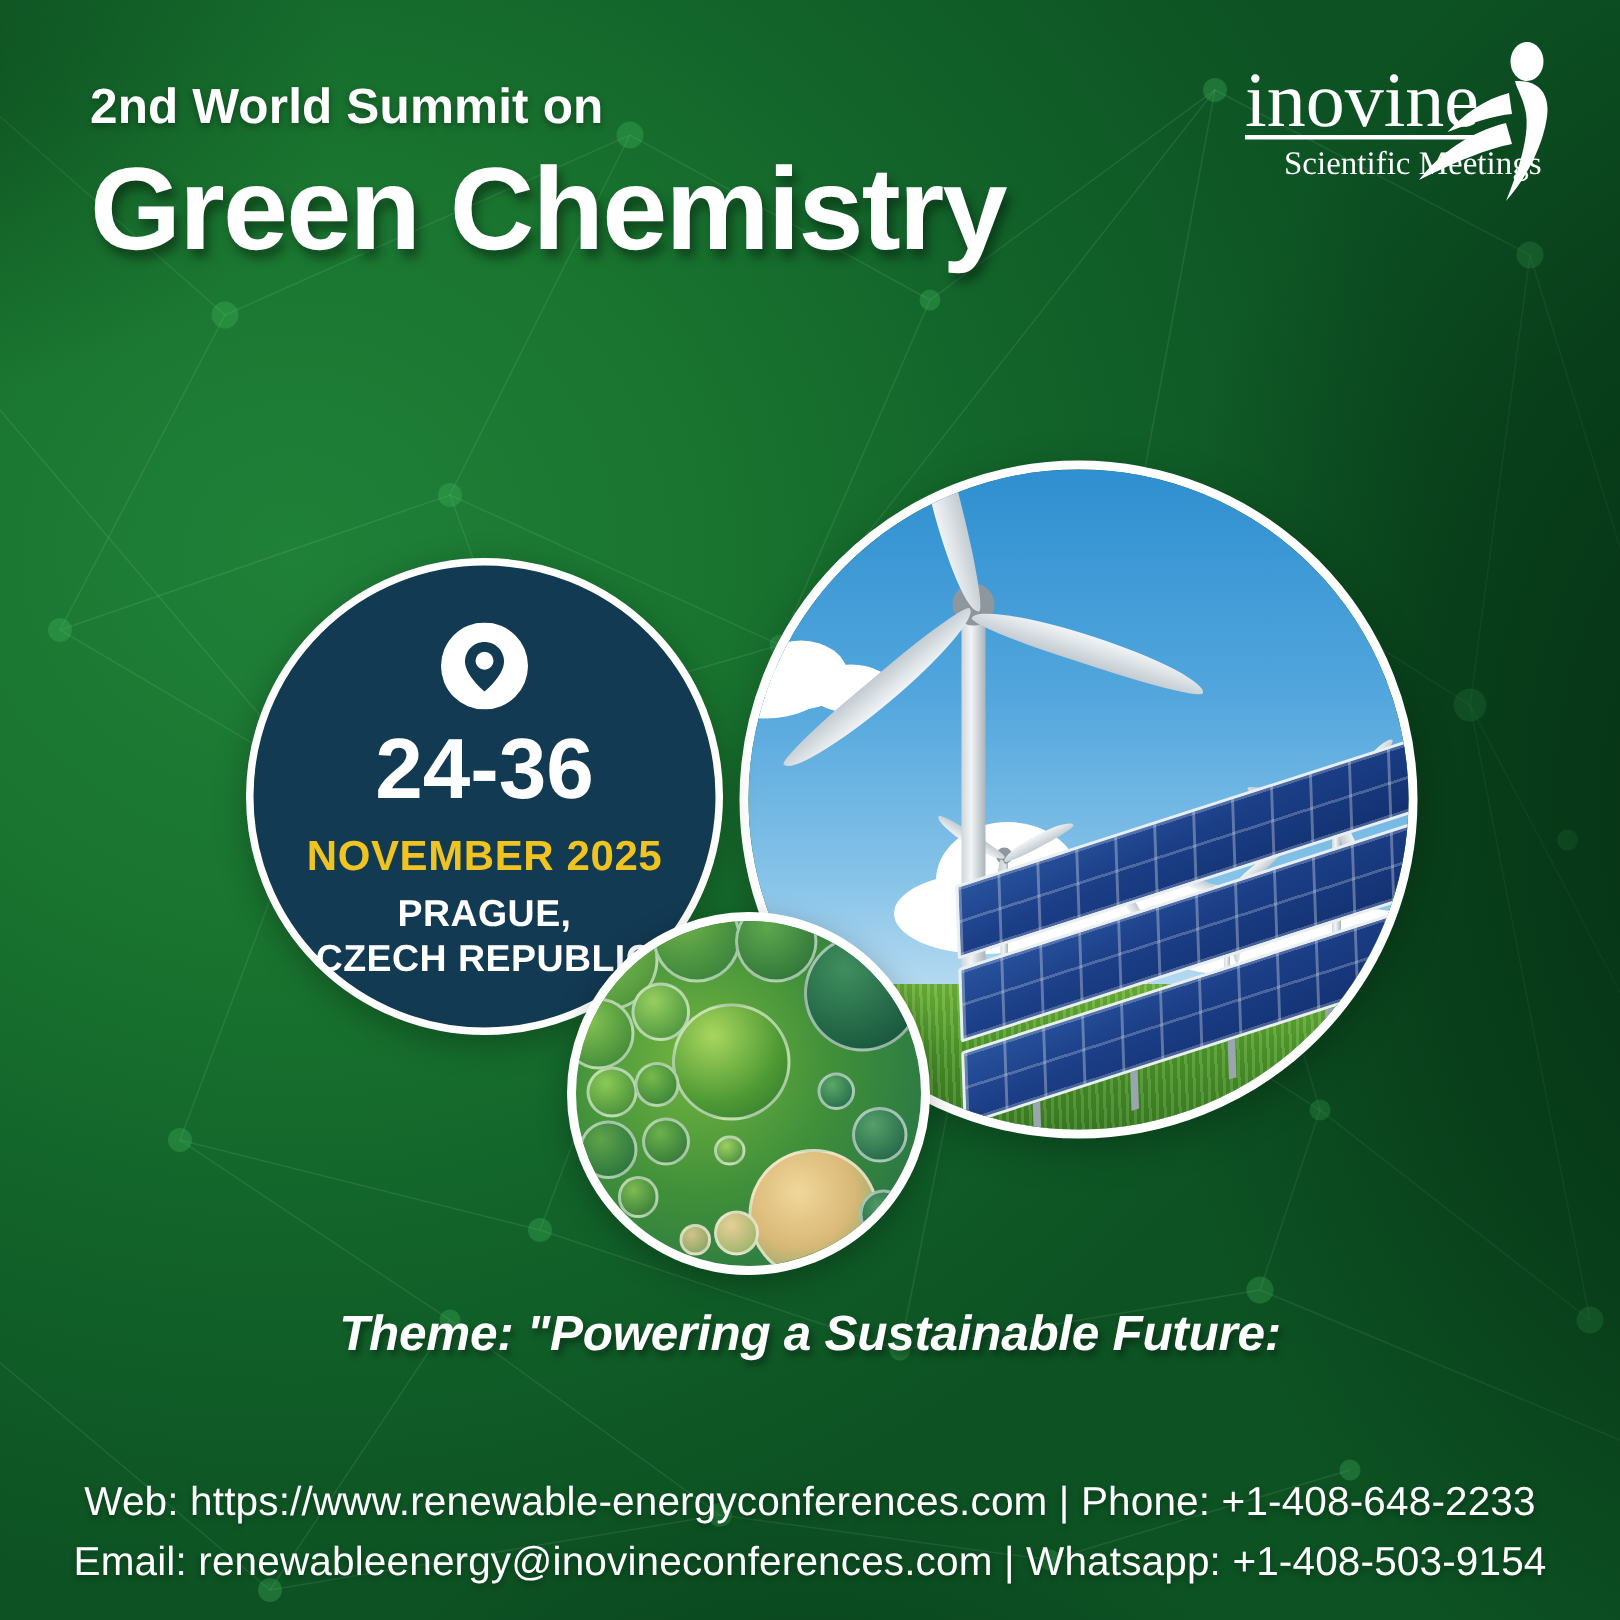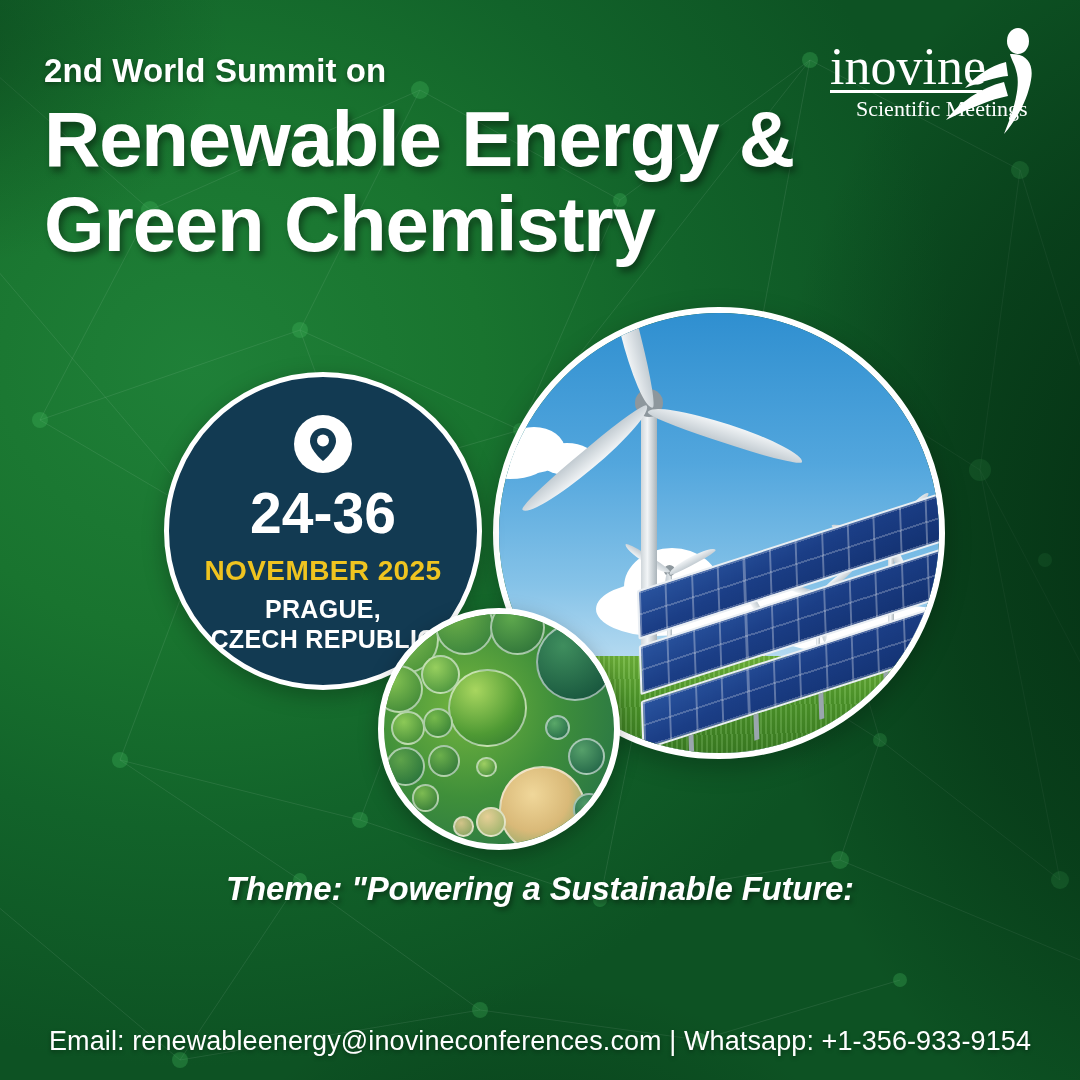--- a/index.html
+++ b/index.html
@@ -27,21 +27,21 @@
     background:
       radial-gradient(ellipse 620px 900px at 112% 50%, rgba(3,40,16,.85) 0%, rgba(3,40,16,.45) 42%, rgba(3,40,16,0) 72%),
       radial-gradient(ellipse 500px 420px at 50% 118%, rgba(3,40,16,.55) 0%, rgba(3,40,16,0) 70%),
       radial-gradient(ellipse 420px 320px at -6% 4%, rgba(3,40,16,.38) 0%, rgba(3,40,16,0) 70%);
     pointer-events:none;
   }
 
   .net { position:absolute; inset:0; pointer-events:none; }
 
   
-  .header { position:absolute; top:52px; left:44px; z-index:6; }
+  .header { position:absolute; top:52px; left:60px; z-index:6; }
   .eyebrow {
     font-size:33px; font-weight:700; color:#ffffff; letter-spacing:.1px;
     text-shadow:0 2px 5px rgba(0,0,0,.35);
   }
   .title {
     margin-top:12px;
     font-size:78px; font-weight:700; line-height:.96; color:#ffffff;
     letter-spacing:-1.2px;
     text-shadow:3px 5px 7px rgba(0,0,0,.42);
   }
@@ -188,21 +188,20 @@
         <circle cx="700" cy="1040" r="7"></circle>
       <circle cx="1045" cy="560" r="7"></circle>
     </g>
   </svg>
 
   <div class="vignette"></div>
 
   <div class="header">
     <div class="eyebrow">2nd World Summit on</div>
     <div class="title">
-      <span>Renewable Energy &amp;</span>
       <span class="l2">Green Chemistry</span>
     </div>
   </div>
 
   <svg class="logo" viewBox="0 0 228 112">
     <text id="logo-name" x="6" y="58" font-family="'Liberation Serif', serif" font-size="52" fill="#ffffff">inovine</text>
     <rect x="6" y="64" width="152" height="3" fill="#ffffff"></rect>
     <text id="logo-tag" x="32" y="90" font-family="'Liberation Serif', serif" font-size="22" fill="#ffffff">Scientific Meetings</text>
     <g fill="#ffffff">
       <ellipse cx="194" cy="15" rx="11" ry="13"></ellipse>
@@ -320,16 +319,17 @@
       <div class="bub" style="left:30%;top:88%;width:9%;height:9%;background:radial-gradient(circle at 36% 30%,#d2c489,#7d9f5c);"></div>
       <div class="bub" style="left:82%;top:78%;width:14%;height:14%;background:radial-gradient(circle at 36% 30%,#4f9a66,#15573e);"></div>
     </div>
   </div>
 
   <div class="theme">
     <div>Theme: "Powering a Sustainable Future:</div>
   </div>
 
   <div class="footer">
-    <div>Email: renewableenergy@inovineconferences.com | Whatsapp: +1-356-933-9154</div>
+    <div>Web: https://www.renewable-energyconferences.com | Phone: +1-408-648-2233</div>
+    <div>Email: renewableenergy@inovineconferences.com | Whatsapp: +1-408-503-9154</div>
   </div>
 
 </div>
 
 </body></html>

